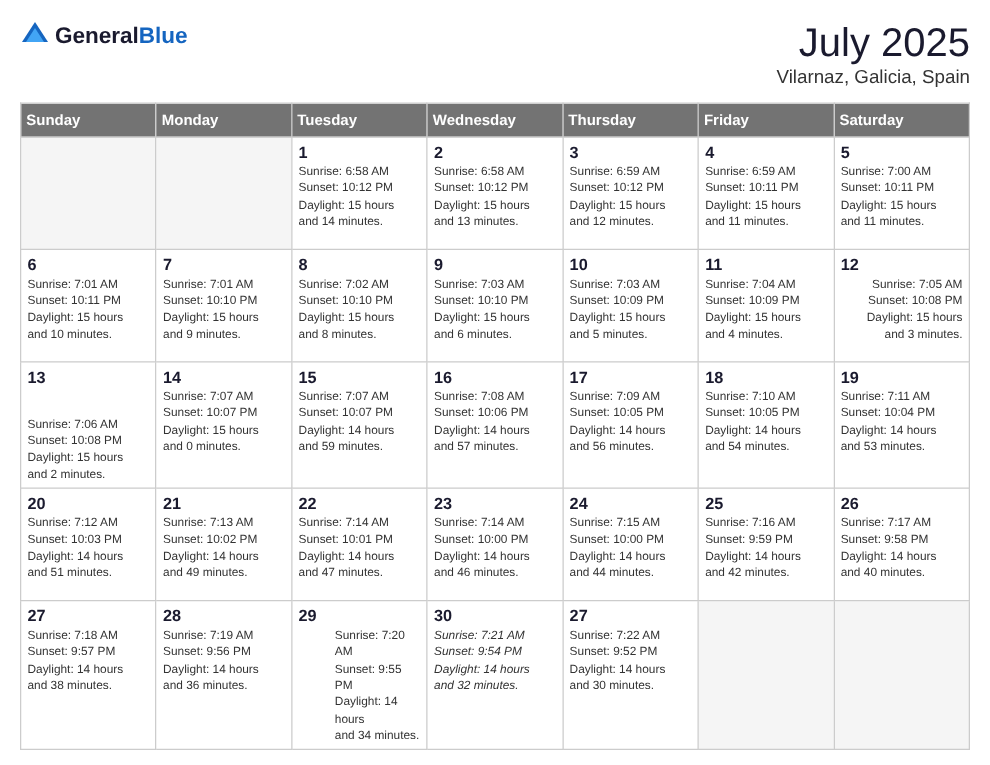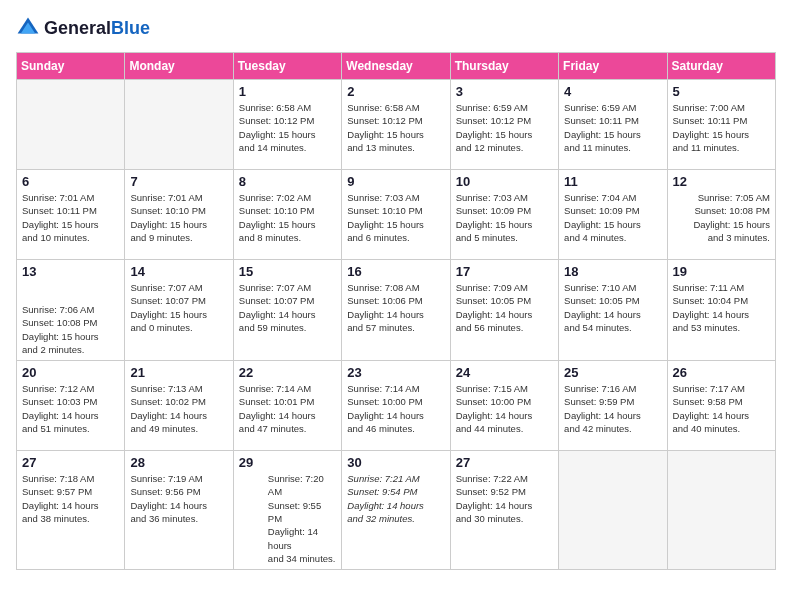--- a/index.html
+++ b/index.html
@@ -46,21 +46,21 @@
     .location {
       font-size: 15px;
       color: #333;
     }
     table {
       width: 100%;
       border-collapse: collapse;
       table-layout: fixed;
     }
     th {
-      background-color: #ec4899;
+      background-color: #737373;
       color: #fff;
       font-size: 12px;
       padding: 6px 4px;
       text-align: left;
       border: 1px solid #ccc;
     }
     td {
       border: 1px solid #ccc;
       vertical-align: top;
       padding: 4px 5px;
@@ -92,20 +92,22 @@
   <div class="logo">
     <svg class="logo-icon" viewBox="0 0 30 30" xmlns="http://www.w3.org/2000/svg">
       <polygon points="15,2 28,22 2,22" fill="#1565c0"></polygon>
       <polygon points="15,8 24,22 6,22" fill="#42a5f5"></polygon>
     </svg>
     <div>
       <span class="logo-text-general">General</span><span class="logo-text-blue">Blue</span>
     </div>
   </div>
   <div class="title-block">
+    <div class="month-year">July 2025</div>
+    <div class="location">Vilarnaz, Galicia, Spain</div>
   </div>
 </div>
 
 <table>
   <thead>
     <tr id="header-row">
         <th>Sunday</th>
         <th>Monday</th>
         <th>Tuesday</th>
         <th>Wednesday</th>

